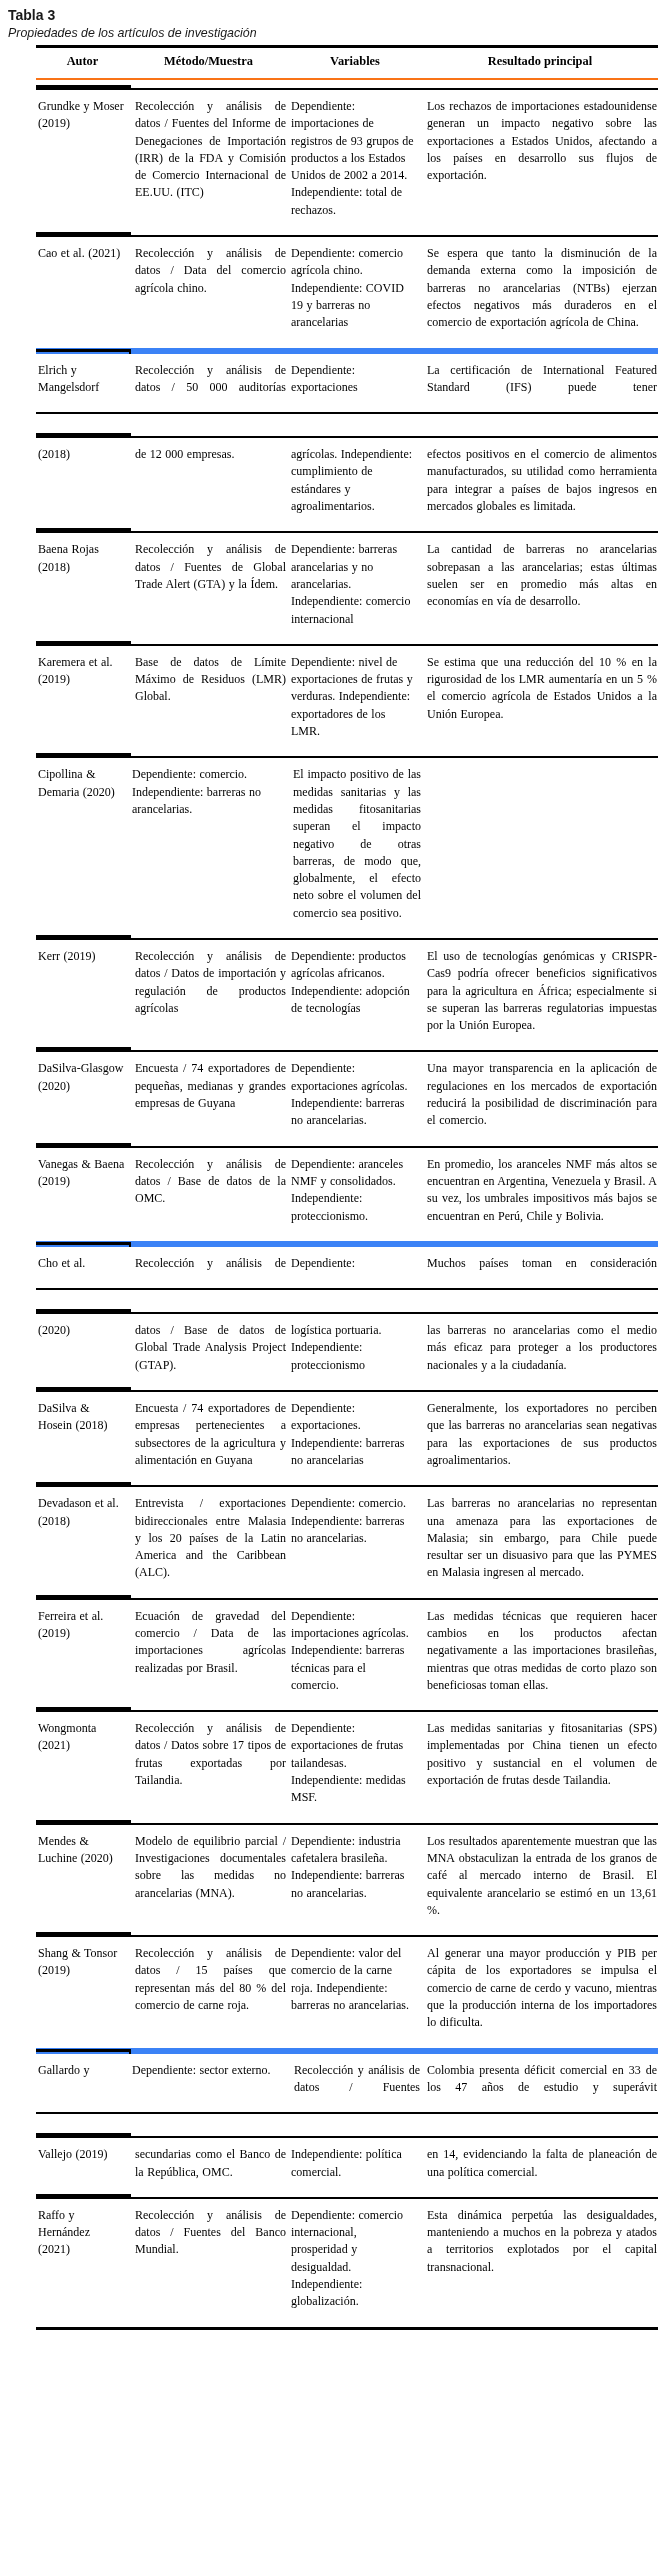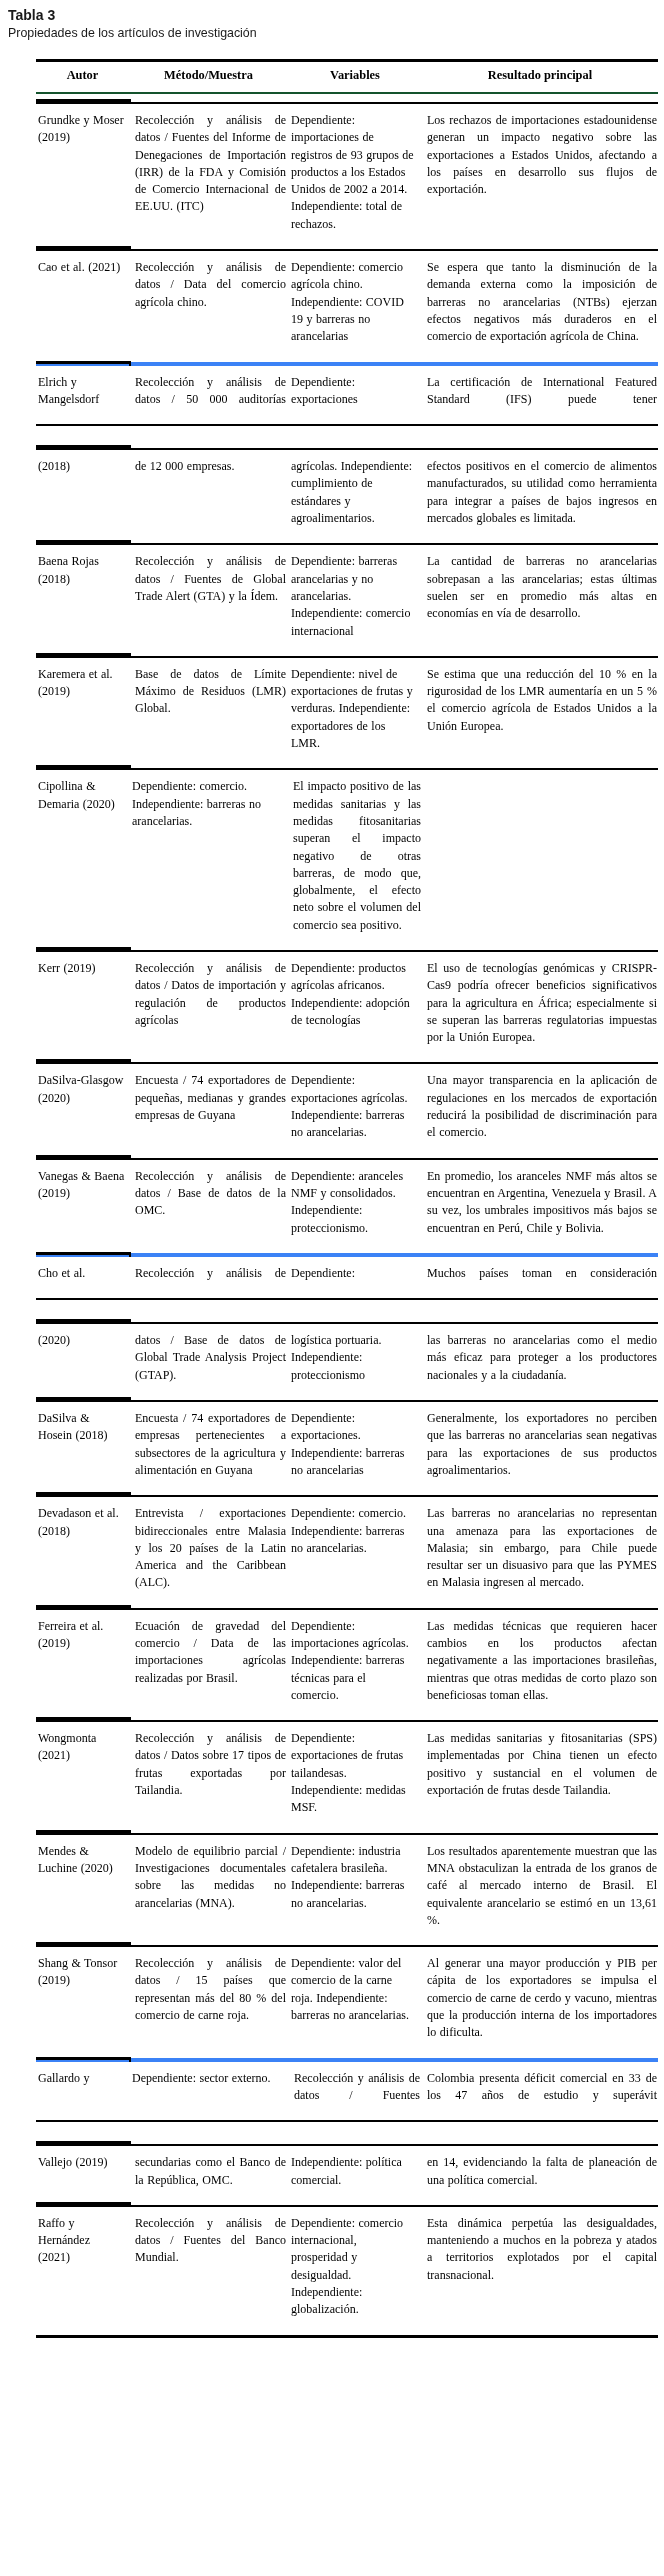--- a/index.html
+++ b/index.html
@@ -8,31 +8,31 @@
     background:#ffffff;color:#000;
     font-family:"Liberation Serif","DejaVu Serif",serif;
   }
   .doc{padding:6px 7px 0 8px;}
   .doc-title{
     font-family:"Liberation Sans","DejaVu Sans",sans-serif;
     font-weight:bold;font-size:14px;line-height:19px;color:#1a1a1a;
   }
   .doc-subtitle{
     font-family:"Liberation Sans","DejaVu Sans",sans-serif;
-    font-size:12.4px;line-height:17px;color:#1a1a1a;
-    margin-bottom:17px;
+    font-style:italic;font-size:12.4px;line-height:17px;color:#1a1a1a;
+    margin-bottom:3px;
   }
   .table{
     margin-left:28px;width:622px;
     border-top:3px solid #000;
     border-bottom:3px solid #000;
   }
   .hrow{
     display:grid;grid-template-columns:93px 159px 134px 236px;
-    border-bottom:2px solid #14532d;
+    border-bottom:2px solid #f97316;
   }
   .hcell{
     font-weight:bold;font-size:12.4px;text-align:center;
     padding:6px 2px 9px 2px;line-height:15px;
   }
   .gap-header{height:8px;}
   .pgap{height:22px;}
   .trow{
     position:relative;
     display:grid;grid-template-columns:93px 159px 134px 236px;
@@ -49,21 +49,21 @@
   .c{
     font-size:12px;line-height:17.3px;
     padding:8px 0 16px 0;
     word-spacing:0.5px;
   }
   .c.a{padding-left:2px;padding-right:4px;}
   .c.m{padding-left:6px;padding-right:2px;text-align:justify;}
   .c.v{padding-left:3px;padding-right:6px;}
   .c.r{padding-left:5px;padding-right:1px;text-align:justify;}
   .cont .m,.cont .r{text-align:justify;text-align-last:justify;}
-  .pb.trow{border-top:4px solid #3b82f6;}
+  .pb.trow{border-top:6px solid #3b82f6;}
 </style>
 </head>
 <body>
 
 <div class="doc">
   <div class="doc-title">Tabla 3</div>
   <div class="doc-subtitle">Propiedades de los artículos de investigación</div>
 
   <div class="table">
 

